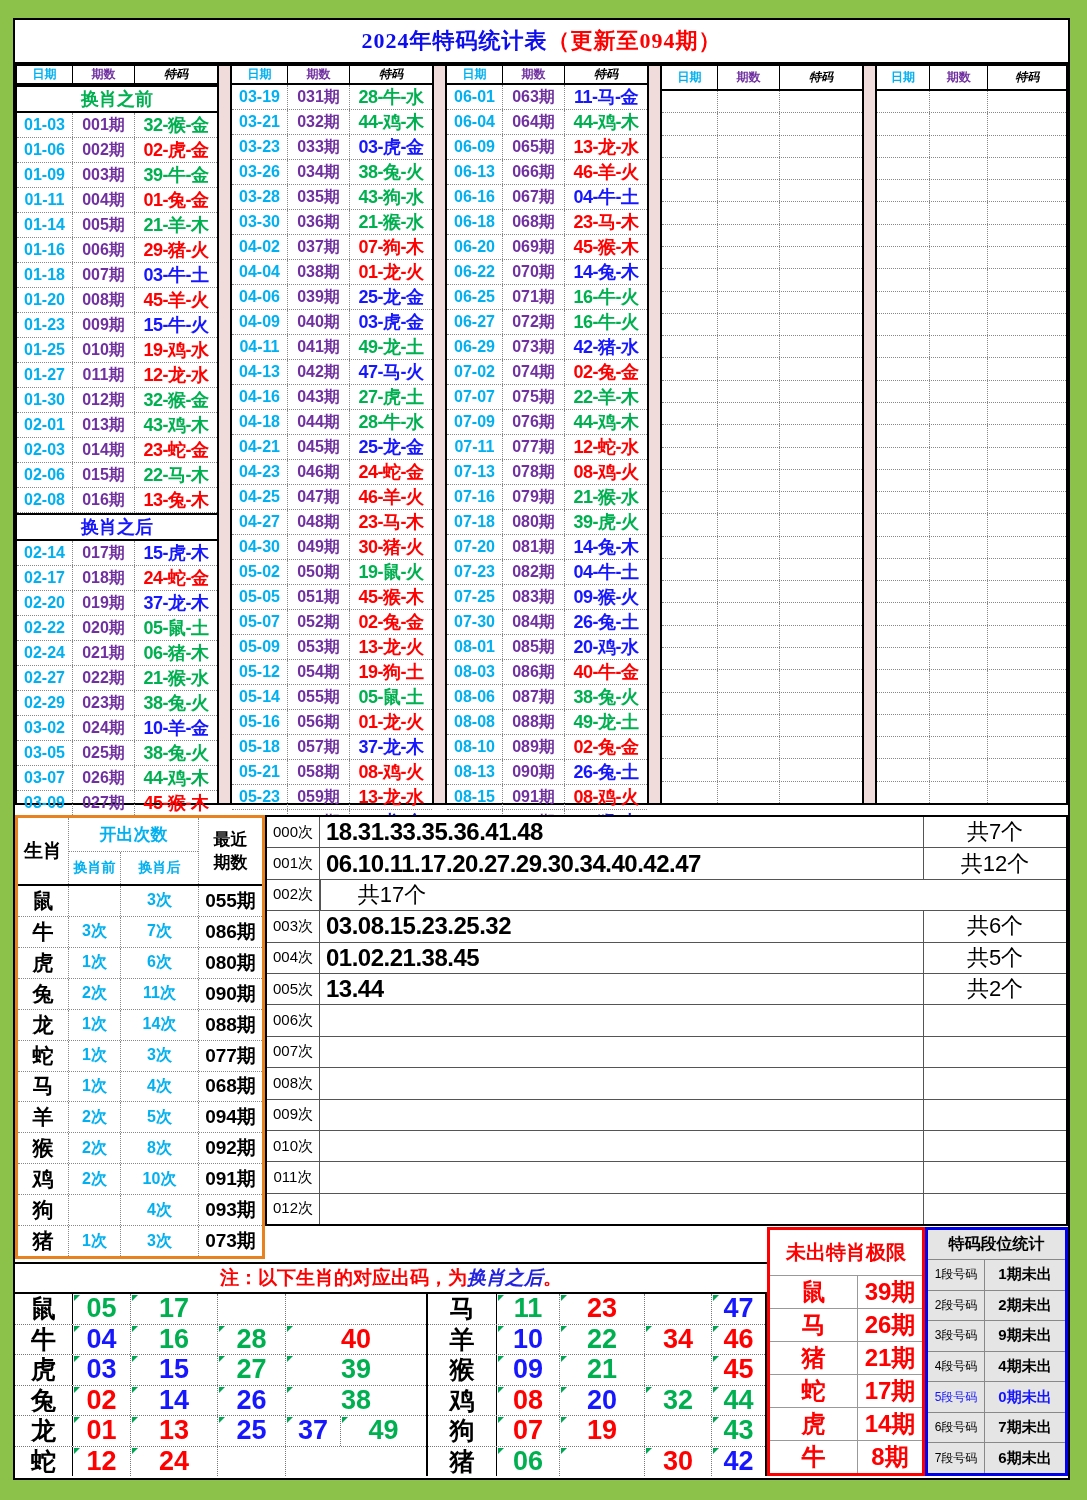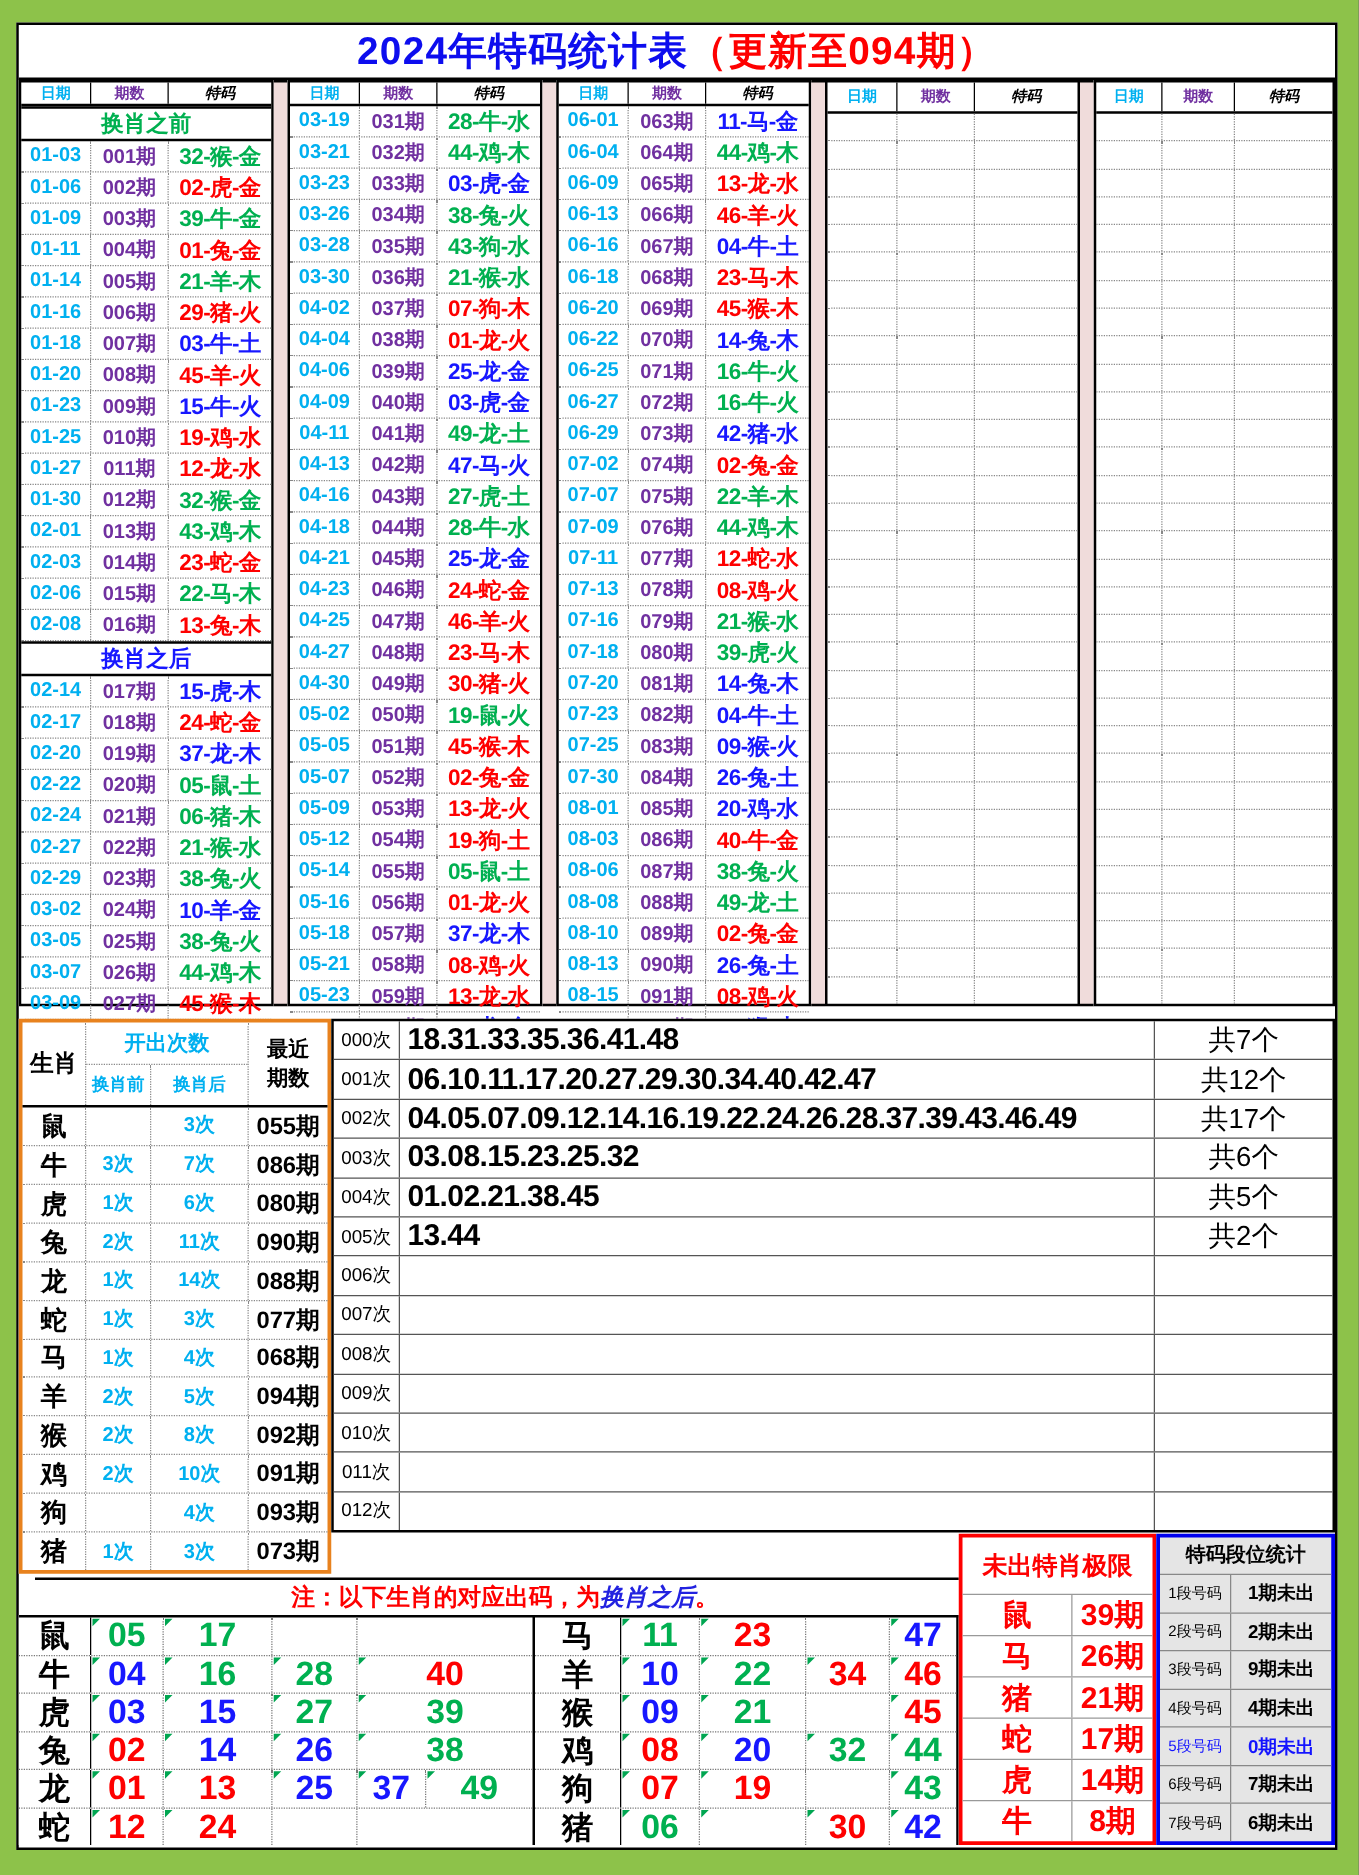--- a/index.html
+++ b/index.html
@@ -4,21 +4,21 @@
 <style>
   html,body{margin:0;padding:0;background:#666;}
   .page{position:relative;width:1087px;height:1500px;background:var(--frame,#8DC24A);
         font-family:"Liberation Sans","DejaVu Sans",sans-serif;font-weight:bold;overflow:hidden;}
   .content{position:absolute;left:13px;top:18px;width:1057px;height:1462px;background:#fff;
            border:2px solid #000;box-sizing:border-box;}
   .content *{box-sizing:border-box;}
 
   
   .title-row{position:absolute;left:0;top:0;width:100%;height:44px;border-bottom:2px solid #000;
-             display:flex;align-items:center;justify-content:center;font-size:31px;letter-spacing:1px;}
+             display:flex;align-items:center;justify-content:center;font-size:22px;letter-spacing:1px;font-family:Liberation Serif, serif;}
   .title-main{color:#0d0dee;}
   .title-suffix{color:var(--r,#fe0000);}
 
   
   .top-section{position:absolute;left:0;top:44px;width:100%;height:741px;}
   .tgroup{position:absolute;top:0;height:741px;border:2px solid #000;display:flex;flex-direction:column;background:#fff;}
   .tsep{position:absolute;top:0;height:741px;width:11px;background:var(--pink,#F0DCDB);
         border-top:2px solid #000;border-bottom:2px solid #000;}
   .thead{height:25px;display:flex;border-bottom:2px solid #000;align-items:stretch;}
   .hc{display:flex;align-items:center;justify-content:center;font-size:12px;border-right:1px solid #000;}
@@ -61,21 +61,21 @@
   
   .ctable{position:absolute;left:250px;top:795px;width:803px;height:411px;border:2px solid #000;
           display:flex;flex-direction:column;background:#fff;}
   .crow{flex:1;display:flex;border-bottom:1px solid #555;min-height:0;}
   .crow:last-child{border-bottom:none;}
   .clabel{width:53px;border-right:1px solid #555;display:flex;align-items:center;justify-content:center;font-size:15px;font-weight:normal;}
   .cnums{flex:1;display:flex;align-items:center;padding-left:6px;font-size:24px;letter-spacing:-0.5px;white-space:nowrap;overflow:hidden;}
   .ctotal{width:143px;border-left:1px solid #555;display:flex;align-items:center;justify-content:center;font-size:22px;font-weight:normal;}
 
   
-  .note{position:absolute;left:13px;top:1242px;width:752px;height:30px;border-top:2px solid #000;
+  .note{position:absolute;left:0;top:1242px;width:752px;height:30px;border-top:2px solid #000;
         display:flex;align-items:center;justify-content:center;font-size:19px;}
   .note-red{color:var(--r,#fe0000);}
   .note-blue{color:#2222e0;font-style:italic;}
 
   
   .bbl,.bbm{position:absolute;top:1272px;height:184px;border-top:2px solid #000;border-right:2px solid #000;
             display:flex;flex-direction:column;background:#fff;}
   .bbl{left:0;width:413px;}
   .bbm{left:413px;width:339px;}
   .brow{flex:1;display:flex;border-bottom:1px dotted #777;min-height:0;}
@@ -1065,21 +1065,20 @@
           <div class="cnums">18.31.33.35.36.41.48</div>
           <div class="ctotal">共7个</div>
         </div>
         <div class="crow">
           <div class="clabel">001次</div>
           <div class="cnums">06.10.11.17.20.27.29.30.34.40.42.47</div>
           <div class="ctotal">共12个</div>
         </div>
         <div class="crow">
           <div class="clabel">002次</div>
-          <div class="cnums">04.05.07.09.12.14.16.19.22.24.26.28.37.39.43.46.49</div>
           <div class="ctotal">共17个</div>
         </div>
         <div class="crow">
           <div class="clabel">003次</div>
           <div class="cnums">03.08.15.23.25.32</div>
           <div class="ctotal">共6个</div>
         </div>
         <div class="crow">
           <div class="clabel">004次</div>
           <div class="cnums">01.02.21.38.45</div>

